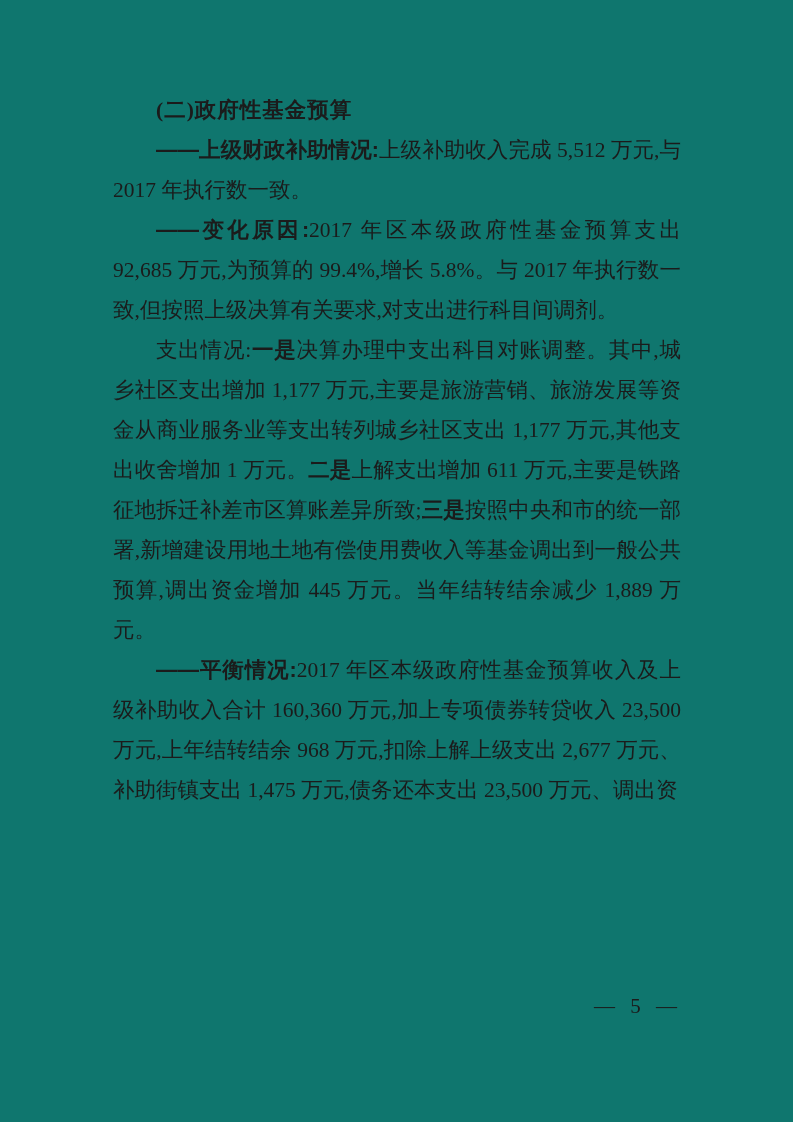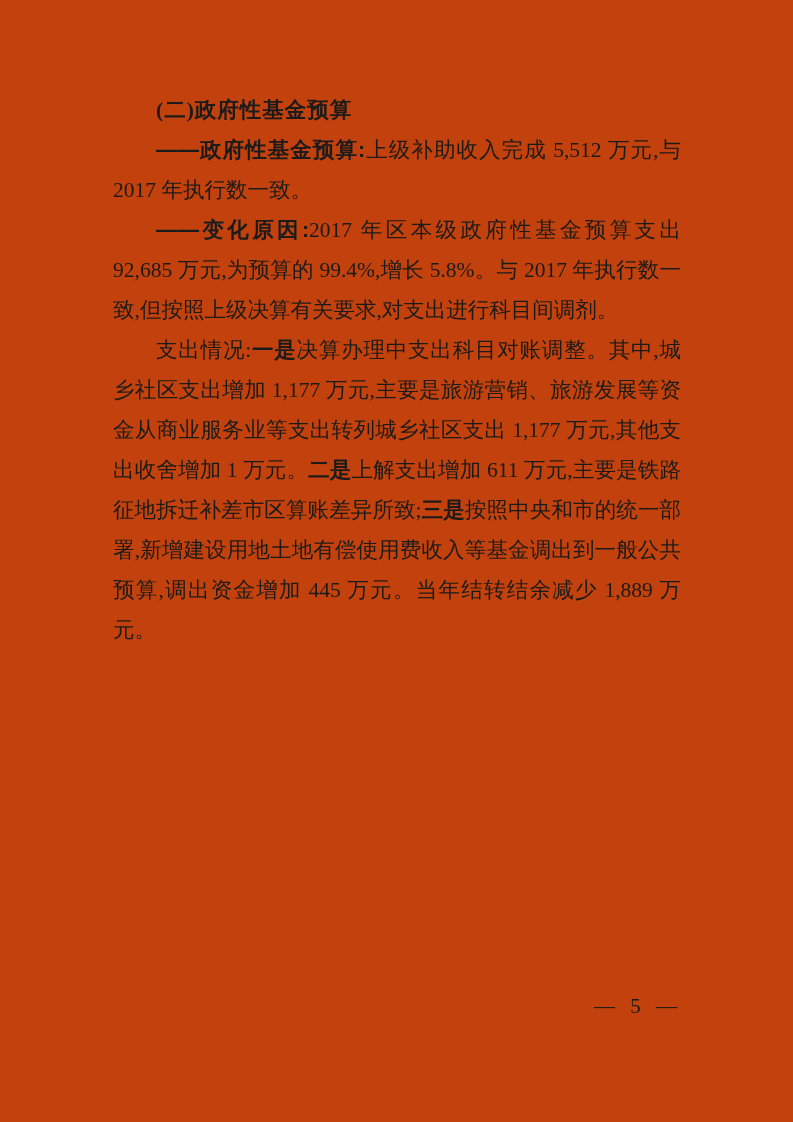--- a/index.html
+++ b/index.html
@@ -6,21 +6,21 @@
   html, body {
     margin: 0;
     padding: 0;
     background: #e8e8e8;
   }
   .page {
     position: relative;
     width: 793px;
     height: 1122px;
     margin: 0 auto;
-    background: #c2410c;
+    background: #0f766e;
     color: #1b1b1b;
     font-family: "Liberation Serif", "DejaVu Serif", serif;
     overflow: hidden;
   }
   .content {
     position: absolute;
     left: 113px;
     top: 90px;
     width: 568px;
     font-size: 21.5px;
@@ -56,24 +56,25 @@
 </style>
 </head>
 <body>
 
 <div class="page">
   <div class="content">
 
     <h2 class="section-title">(二)政府性基金预算</h2>
 
 
-    <p class="para"><span class="lead">——政府性基金预算:</span><span>上级补助收入完成 5,512 万元,与 2017 年执行数一致。</span></p>
+    <p class="para"><span class="lead">——上级财政补助情况:</span><span>上级补助收入完成 5,512 万元,与 2017 年执行数一致。</span></p>
 
 
     <p class="para"><span class="lead">——变化原因:</span><span>2017 年区本级政府性基金预算支出 92,685 万元,为预算的 99.4%,增长 5.8%。与 2017 年执行数一致,但按照上级决算有关要求,对支出进行科目间调剂。</span></p>
 
     <p class="para"><span>支出情况:</span><span class="lead">一是</span><span>决算办理中支出科目对账调整。其中,城乡社区支出增加 1,177 万元,主要是旅游营销、旅游发展等资金从商业服务业等支出转列城乡社区支出 1,177 万元,其他支出收舍增加 1 万元。</span><span class="lead">二是</span><span>上解支出增加 611 万元,主要是铁路征地拆迁补差市区算账差异所致;</span><span class="lead">三是</span><span>按照中央和市的统一部署,新增建设用地土地有偿使用费收入等基金调出到一般公共预算,调出资金增加 445 万元。当年结转结余减少 1,889 万元。</span></p>
 
+    <p class="para"><span class="lead">——平衡情况:</span><span>2017 年区本级政府性基金预算收入及上级补助收入合计 160,360 万元,加上专项债券转贷收入 23,500 万元,上年结转结余 968 万元,扣除上解上级支出 2,677 万元、补助街镇支出 1,475 万元,债务还本支出 23,500 万元、调出资</span></p>
 
   </div>
 
   <div class="footer">— 5 —</div>
 </div>
 
 </body></html>

